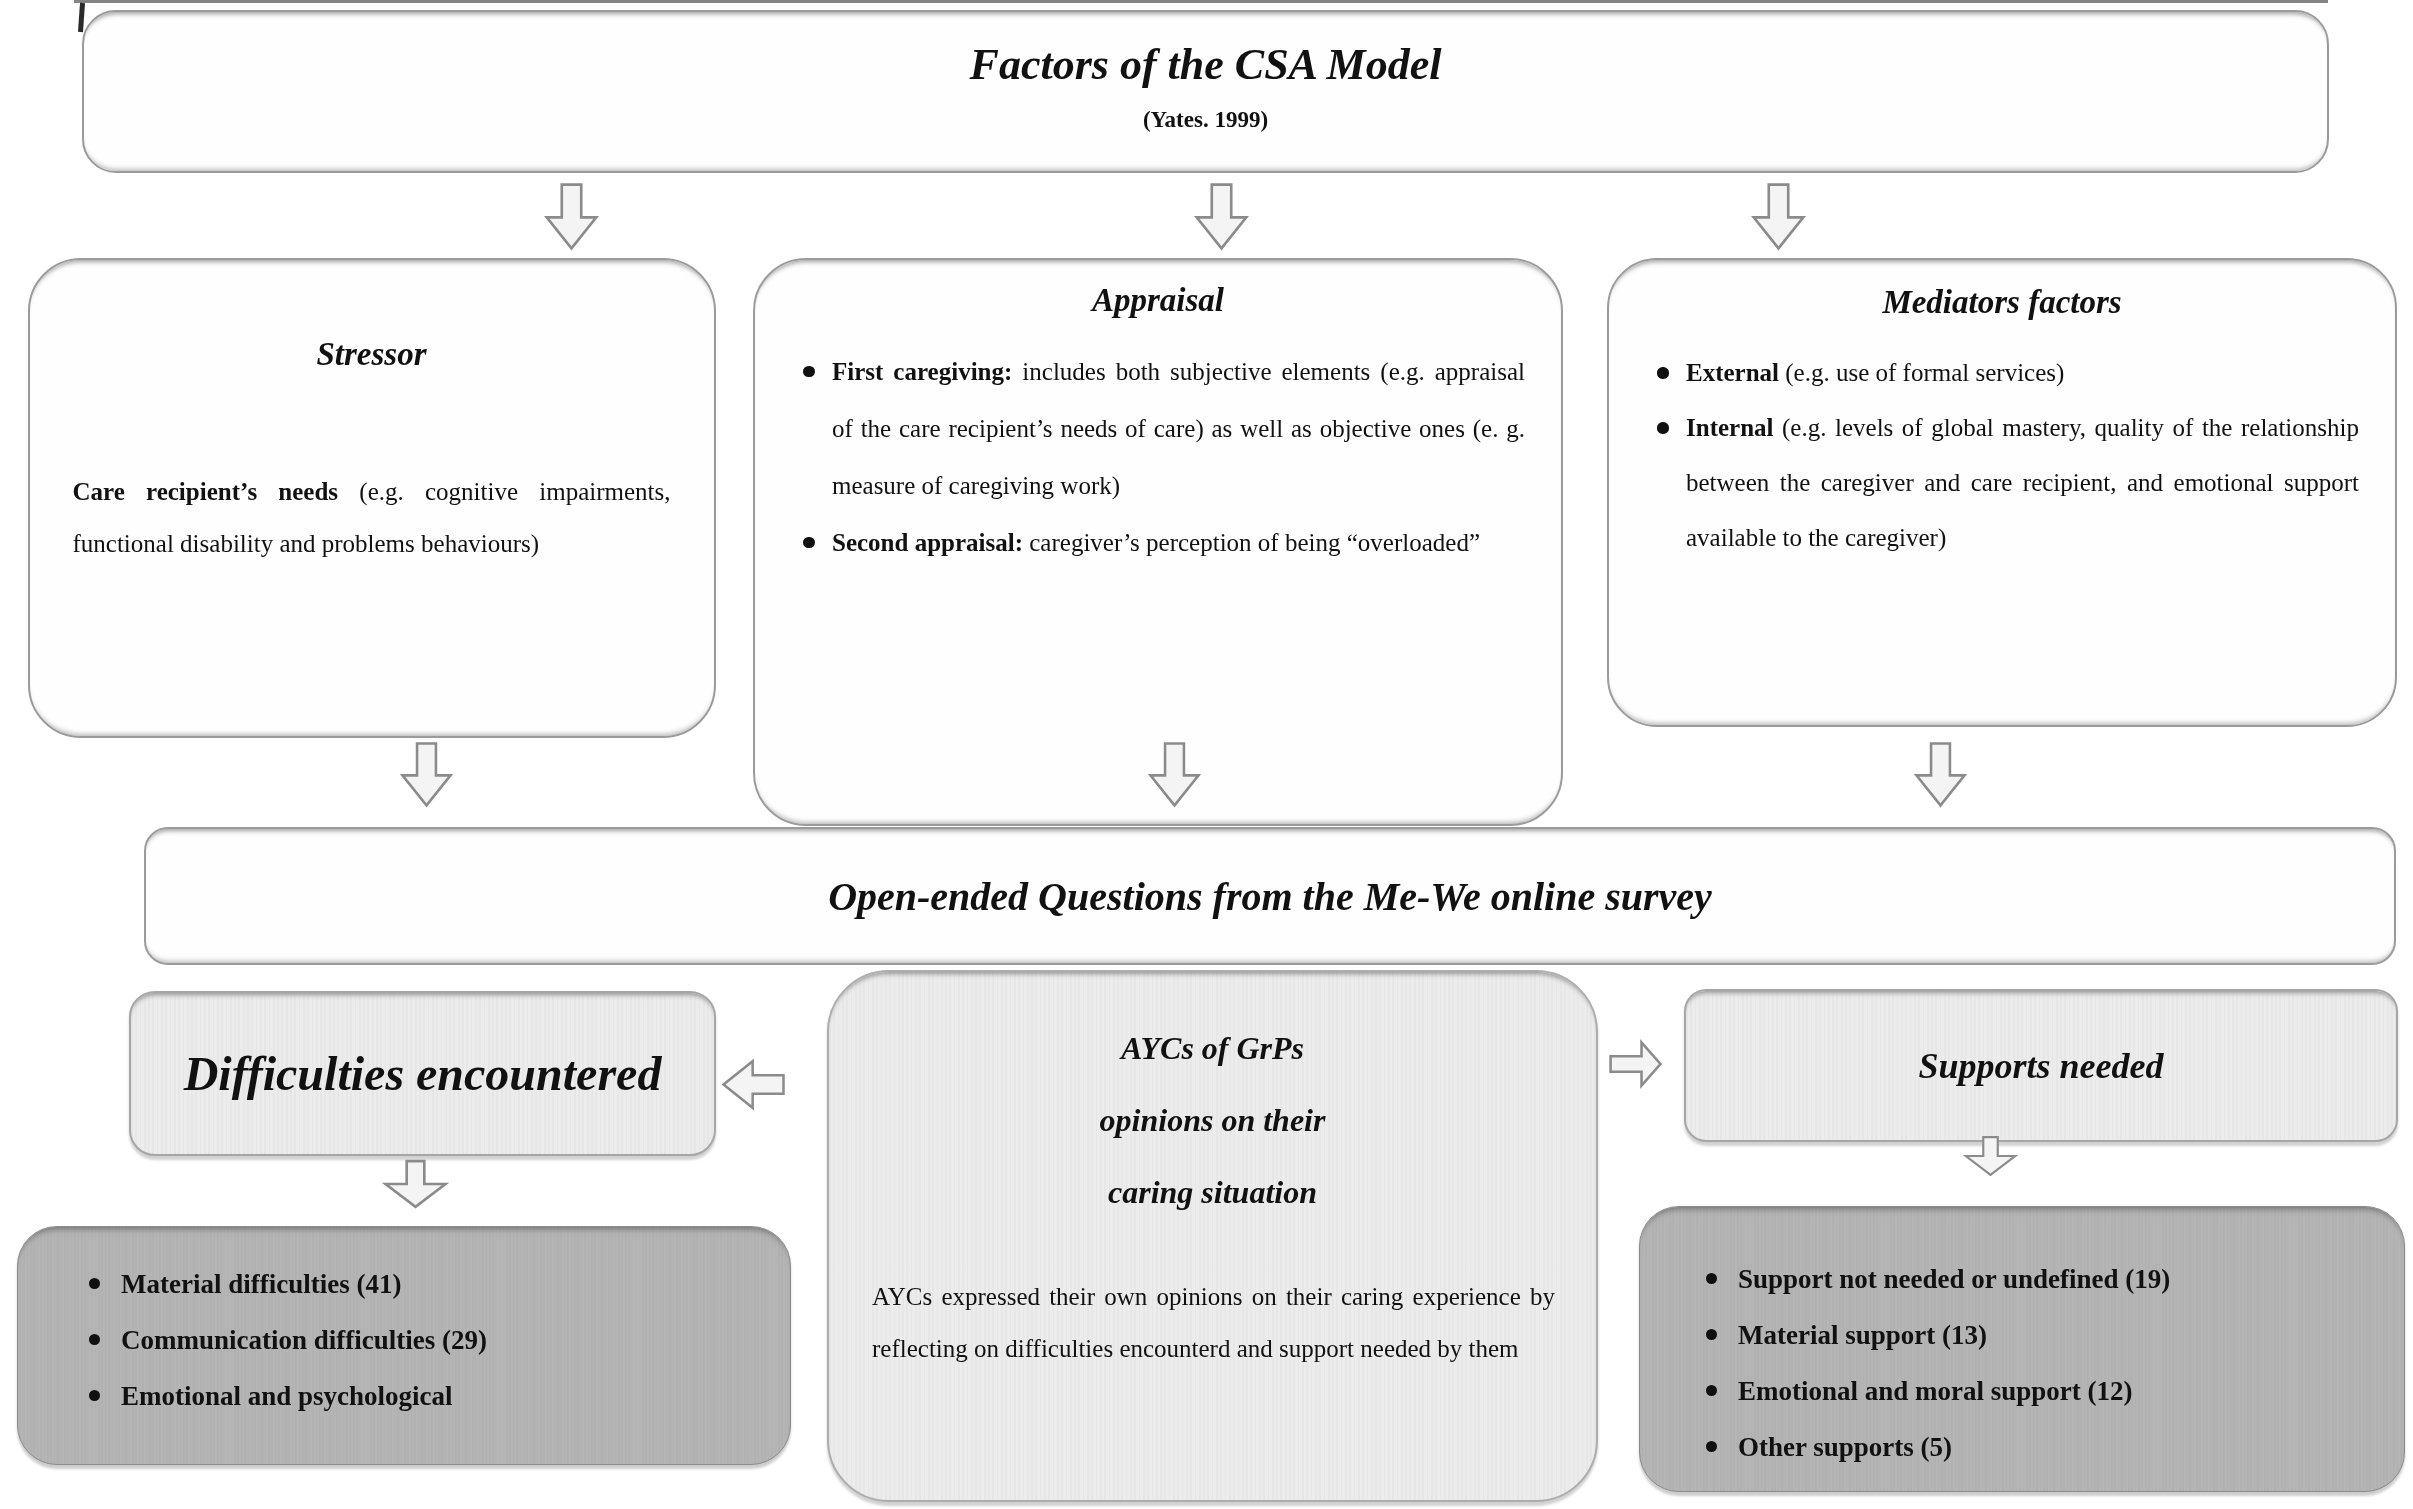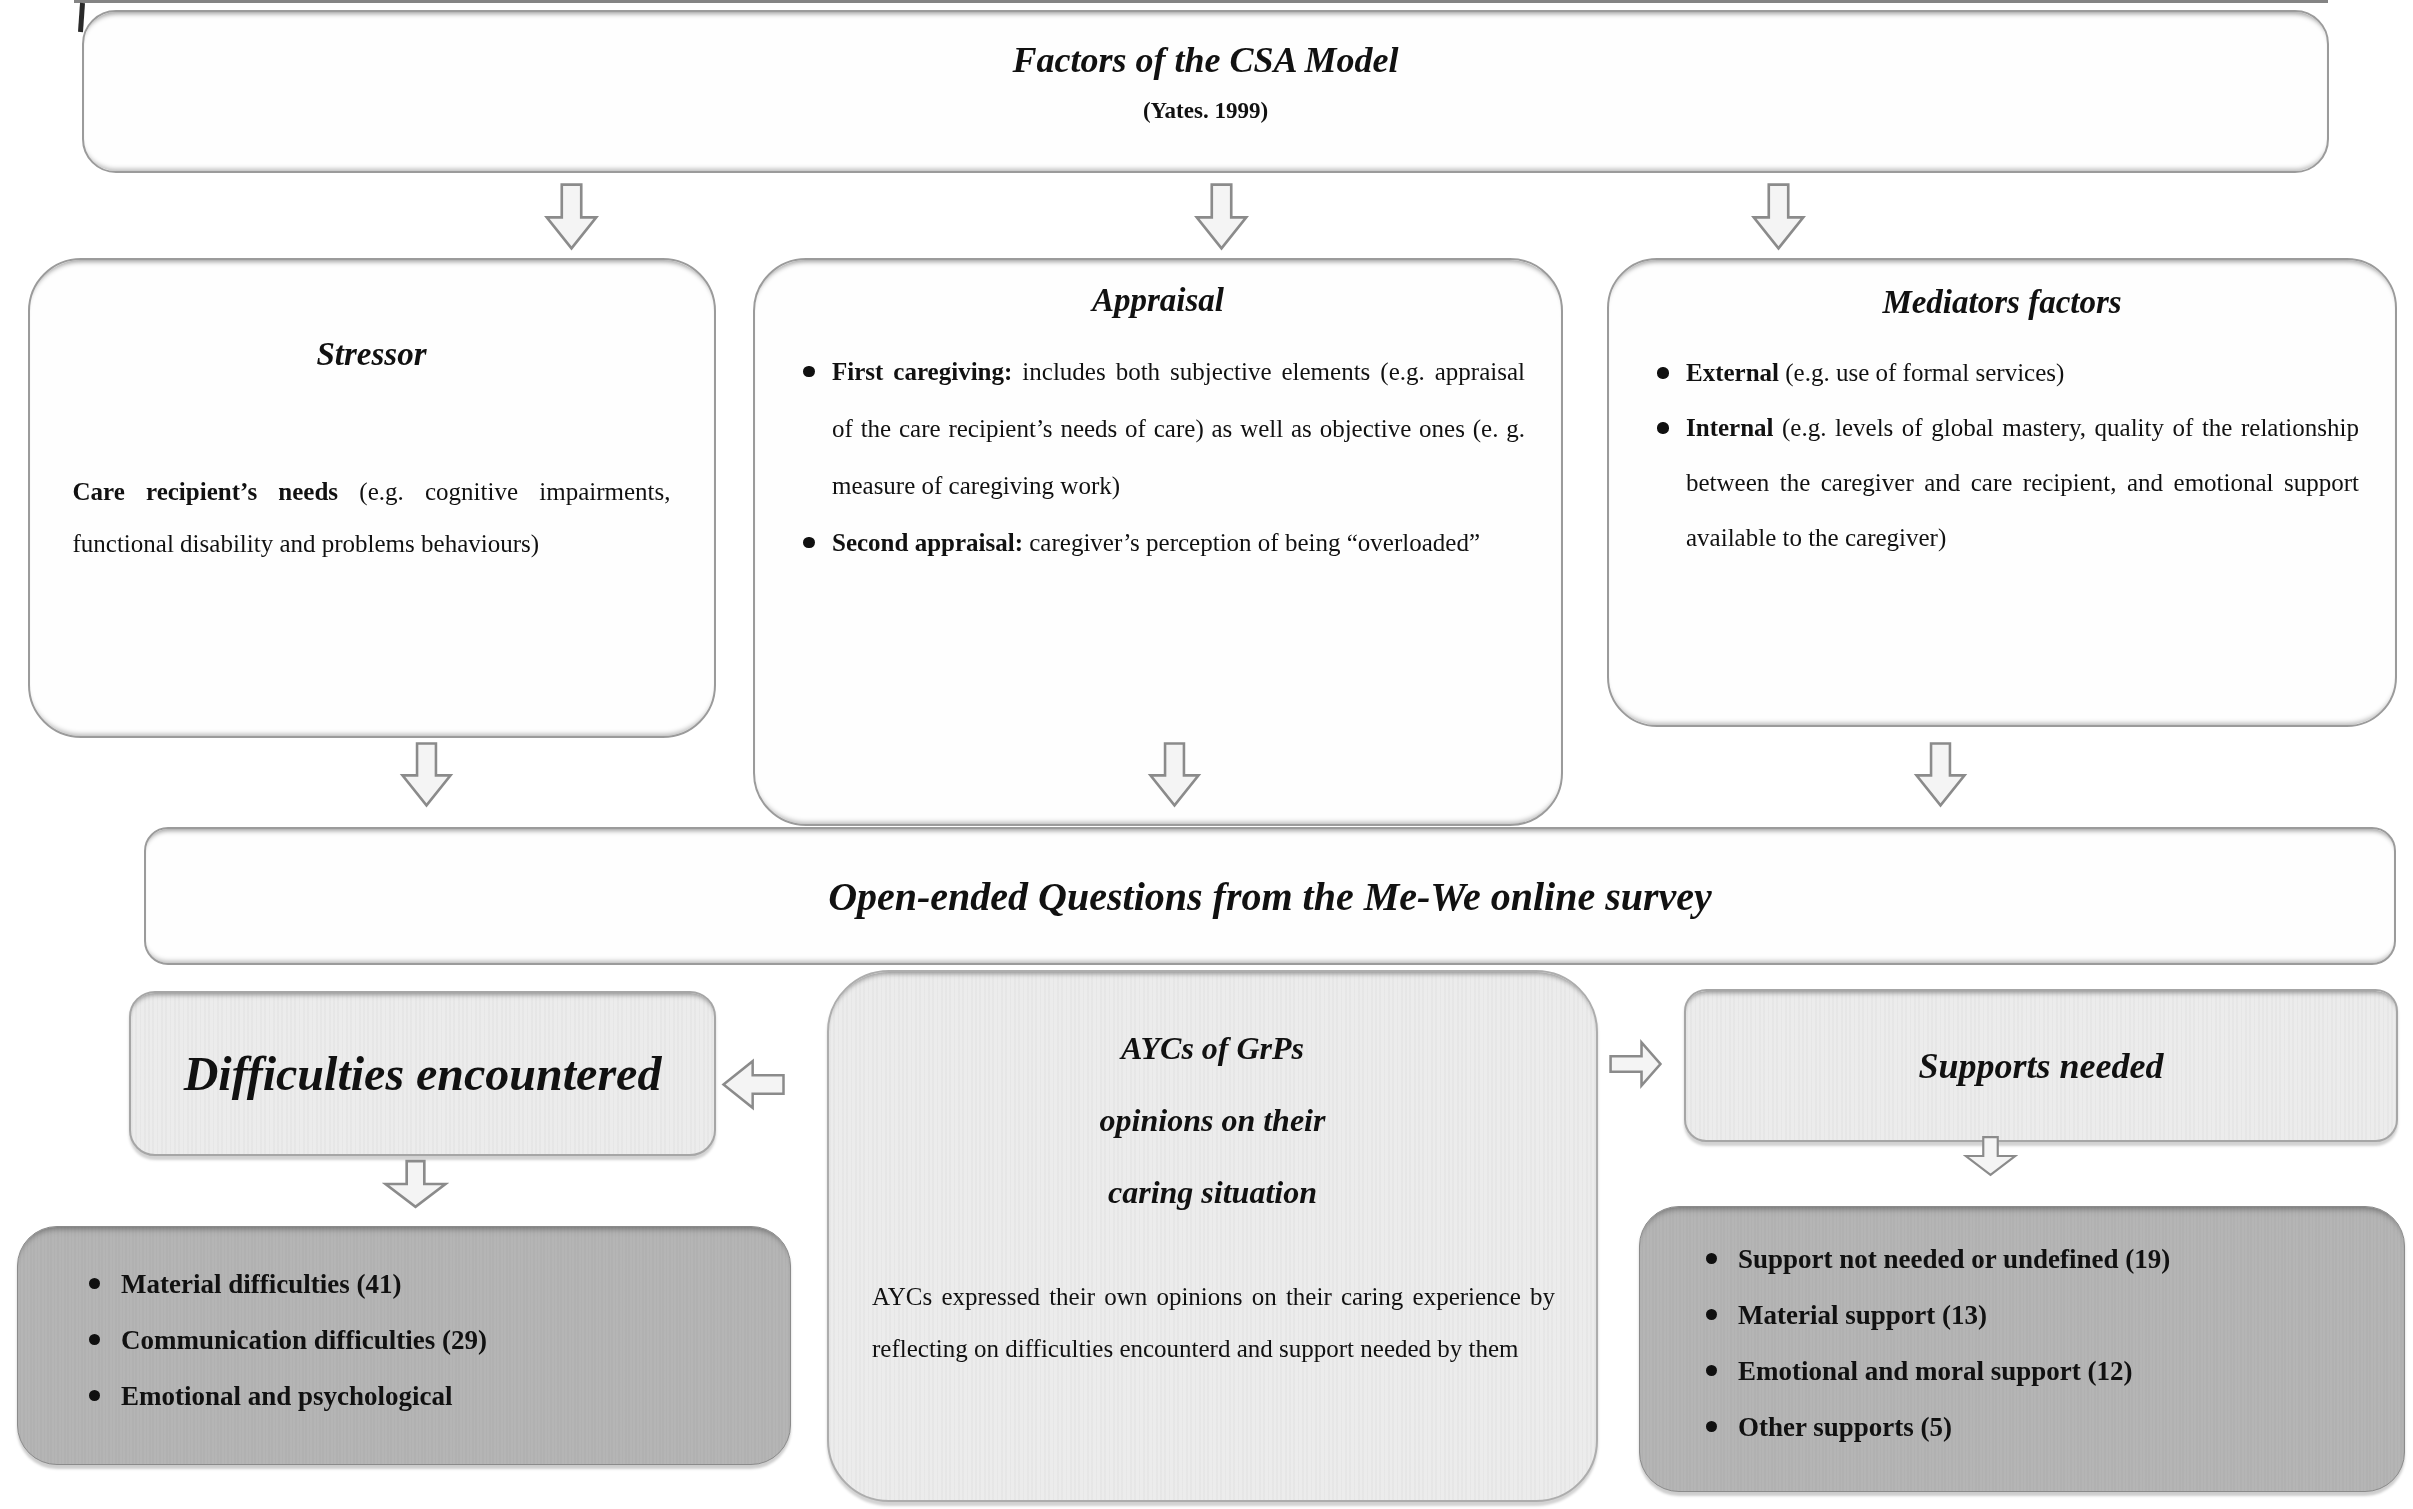--- a/index.html
+++ b/index.html
@@ -35,21 +35,21 @@
     border-radius:40px;
     box-shadow: inset 0 6.9px 6px -5.2px #6f6f6f, 0 3.4px 2.6px rgba(0,0,0,.2);
     box-sizing:border-box;
   }
   .box-title{
     font-weight:bold;font-style:italic;text-align:center;
   }
   
   #top-box{left:82px;top:10.3px;width:2247px;height:163px;border-radius:34px;
     display:flex;flex-direction:column;align-items:center;justify-content:flex-start;}
-  #top-box .t1{margin-top:29px;font-size:36px;line-height:1.1;}
+  #top-box .t1{margin-top:29px;font-size:44px;line-height:1.1;}
   #top-box .t2{margin-top:17px;font-size:23px;font-weight:bold;text-align:center;}
   
   #stressor-box{left:27.5px;top:258px;width:688px;height:480px;border-radius:53px;}
   #stressor-box .box-title{margin-top:76px;font-size:33px;}
   #stressor-box .body{margin:93px 43px 0 43px;font-size:25px;line-height:52px;text-align:justify;}
   #appraisal-box{left:753px;top:258px;width:810px;height:568px;border-radius:53px;}
   #appraisal-box .box-title{margin-top:22.4px;font-size:33px;}
   #mediators-box{left:1607px;top:258px;width:790px;height:469px;border-radius:50px;}
   #mediators-box .box-title{margin-top:24px;font-size:33px;}
   .blist{margin-top:24px;padding:0 36px 0 31px;}
@@ -68,21 +68,21 @@
   #difficulties-box .box-title{font-size:48px;}
   #supports-box{left:1684px;top:989px;width:714px;height:153px;border-radius:22.4px;
     display:flex;align-items:center;justify-content:center;}
   #supports-box .box-title{font-size:36px;}
   #aycs-box{left:827px;top:970px;width:771px;height:532px;border-radius:62px;border-color:#adadad;}
   #aycs-box .titles{padding-top:40px;}
   #aycs-box .titles div{font-weight:bold;font-style:italic;font-size:32px;line-height:72px;text-align:center;}
   #aycs-box .body{margin:43px 41px 0 43px;font-size:25px;line-height:52px;text-align:justify;}
   
   #dark-left-box{left:17px;top:1226px;width:774px;height:239px;padding:41px 31px 0 50px;}
-  #dark-right-box{left:1639px;top:1206px;width:766px;height:286px;padding:36px 24px 0 45px;}
+  #dark-right-box{left:1639px;top:1206px;width:766px;height:286px;padding:56px 24px 0 45px;}
   .dark-box .li{margin-bottom:0;}
   .dark-box .li .dot{flex:0 0 53px;}
   .dark-box .li .dot i{margin-top:10.3px;}
   .dark-box .li .li-text{font-size:27px;font-weight:bold;line-height:33px;text-align:left;margin-bottom:23px;}
   
   .arrow{position:absolute;}
   .arrow svg{display:block;}
   
   #top-edge-line{position:absolute;left:74px;top:0;width:2254px;height:3.4px;background:#6e6e6e;opacity:.85;}
   #corner-tick{position:absolute;left:79px;top:3.4px;width:5.2px;height:29px;background:#2a2a2a;transform:rotate(4deg);}

